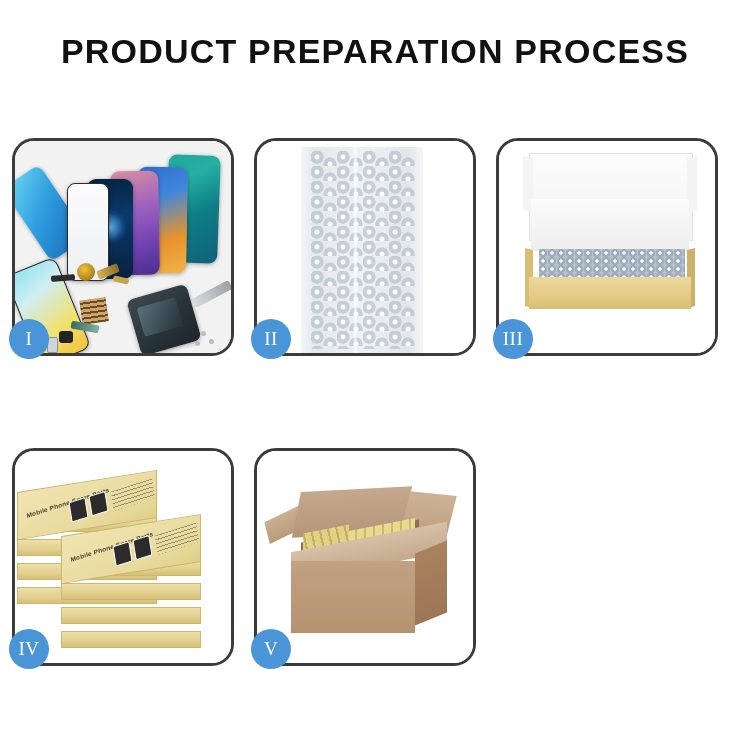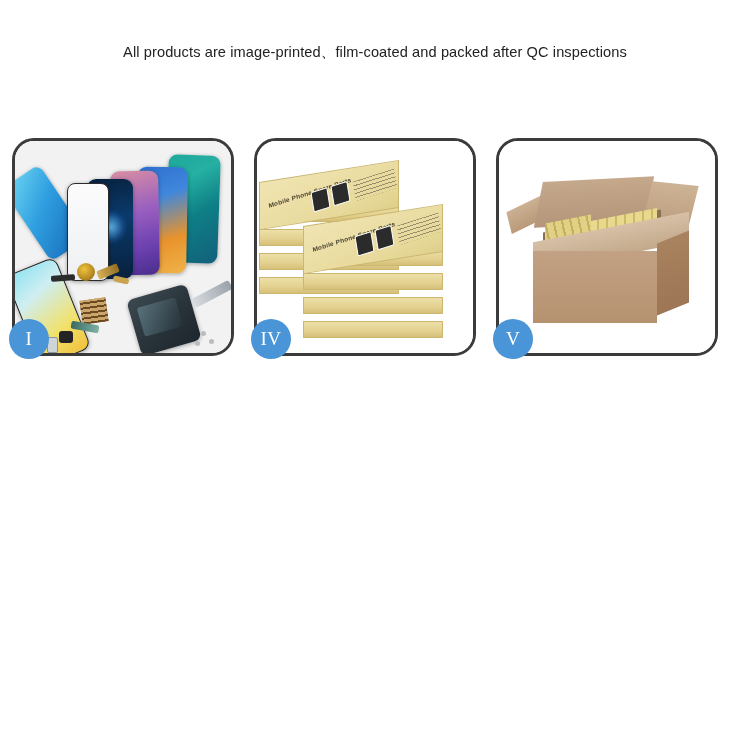--- a/index.html
+++ b/index.html
@@ -425,21 +425,21 @@
     background: linear-gradient(120deg, rgba(255,255,255,.0), rgba(230,235,240,.9));
     transform: skewY(-14deg);
   }
 </style>
 </head>
 <body>
 
 <div class="page">
 
   <div class="header">
-    <div class="subtitle">All products are image-printed、film-coated and packed after QC inspections</div>
+    <div class="title">PRODUCT PREPARATION PROCESS</div>
   </div>
 
   <div class="grid">
 
     <div class="panel">
       <div class="panel-inner p1">
         <div class="ph ph-blue-back"></div>
         <div class="ph ph-e"></div>
         <div class="ph ph-d"></div>
         <div class="ph ph-c"></div>
@@ -457,21 +457,43 @@
         <div class="part part-cam"></div>
         <div class="part part-sim"></div>
         <div class="part-screw" style="left:186px; top:190px;"></div>
         <div class="part-screw" style="left:194px; top:198px;"></div>
         <div class="part-screw" style="left:180px; top:200px;"></div>
         <div class="part tool-tweezer"></div>
       </div>
       <div class="badge">I</div>
     </div>
 
-
+    <div class="panel">
+      <div class="panel-inner p2">
+        <div class="wrap-sheet">
+          <div class="bubbles"></div>
+          <div class="wrap-seam"></div>
+        </div>
+      </div>
+      <div class="badge">II</div>
+    </div>
+
+    <div class="panel">
+      <div class="panel-inner p3">
+        <div class="b3-lid"></div>
+        <div class="b3-lid-flapL"></div>
+        <div class="b3-lid-flapR"></div>
+        <div class="b3-foam"></div>
+        <div class="b3-bubble"></div>
+        <div class="b3-sideL"></div>
+        <div class="b3-sideR"></div>
+        <div class="b3-front"></div>
+      </div>
+      <div class="badge">III</div>
+    </div>
 
     <div class="panel">
       <div class="panel-inner p4">
         <div class="stack">
 
           <div class="sbox" style="left:2px; top:64px;"></div>
           <div class="sbox" style="left:2px; top:88px;"></div>
           <div class="sbox" style="left:2px; top:112px;"></div>
           <div class="sbox" style="left:2px; top:136px;"></div>
 

